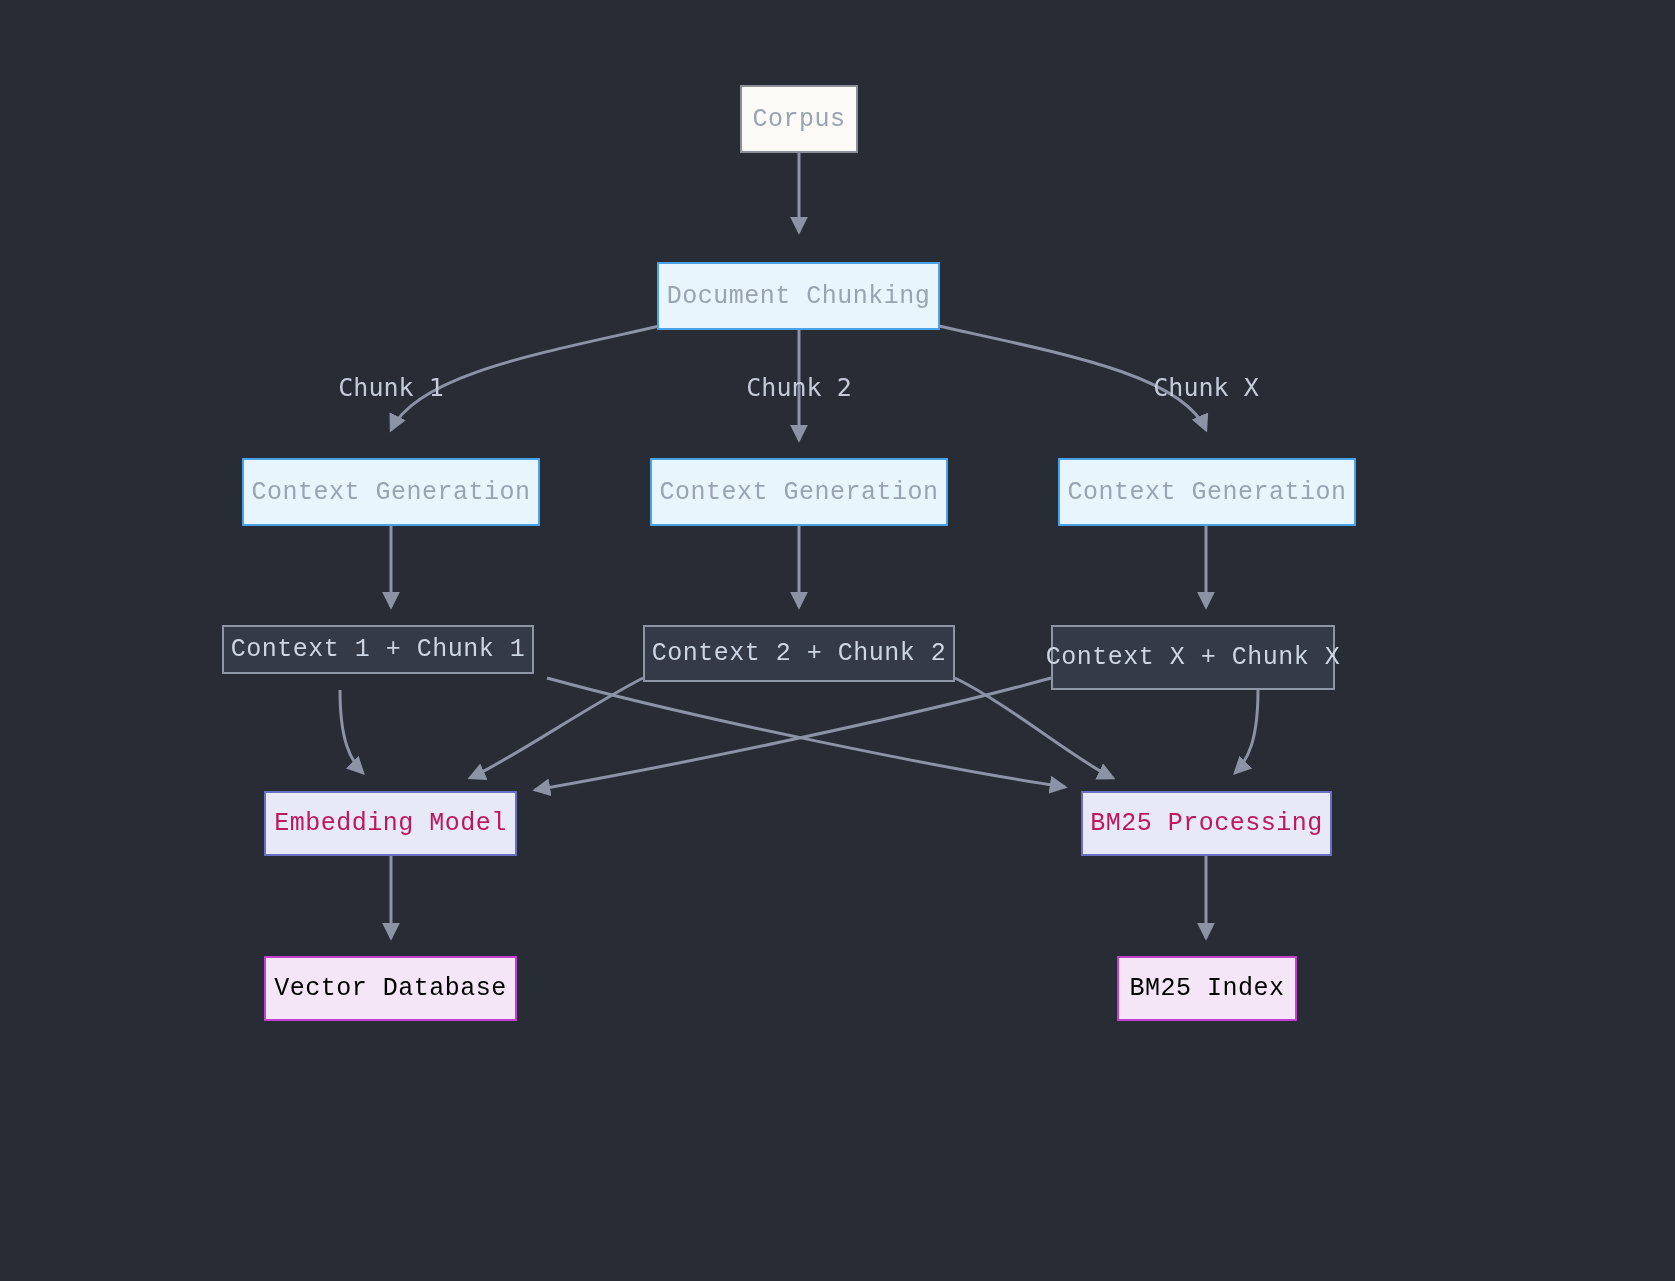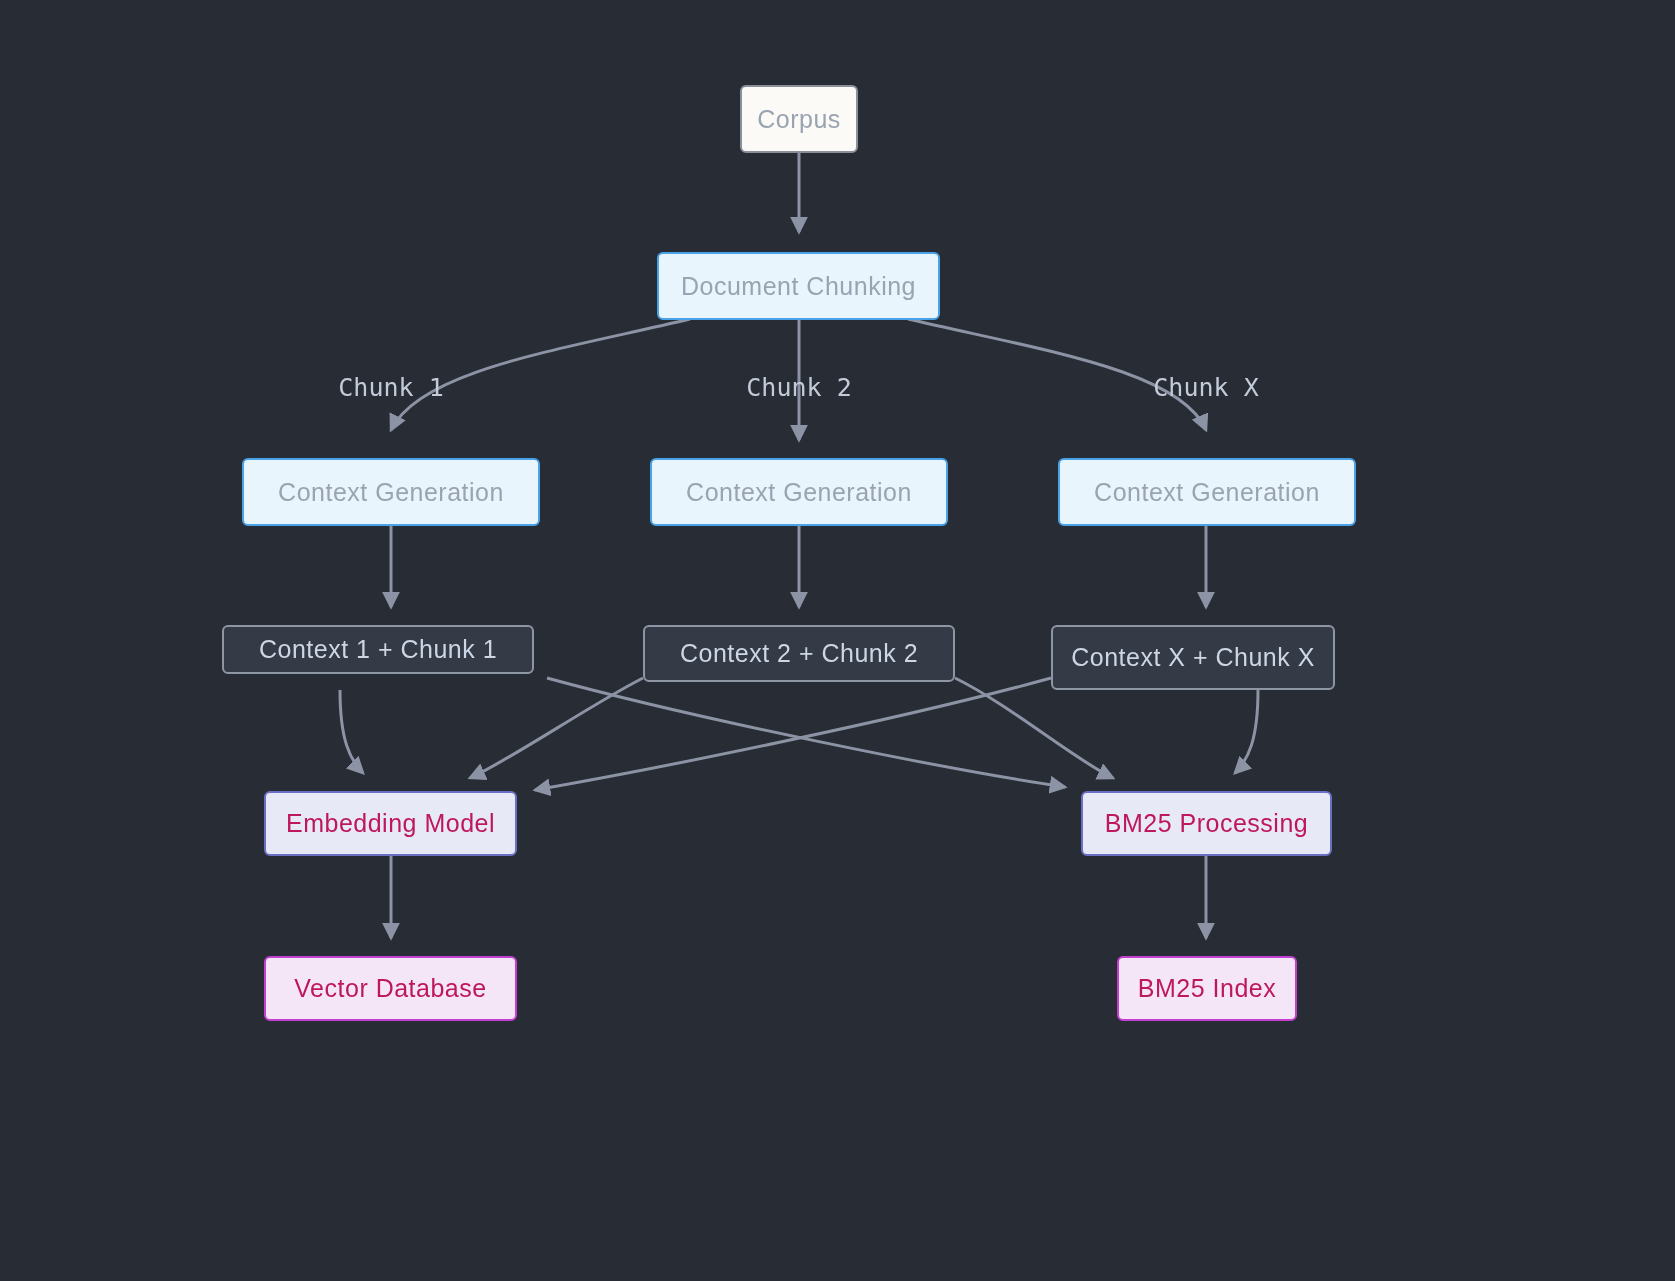--- a/index.html
+++ b/index.html
@@ -26,33 +26,32 @@
     width: 1675px;
     height: 1281px;
     pointer-events: none;
   }
   .node {
     position: absolute;
     box-sizing: border-box;
     display: flex;
     align-items: center;
     justify-content: center;
-    font-family: Liberation Sans, sans-serif;
+    font-family: Liberation Mono, monospace;
     font-size: 25px;
     letter-spacing: 0.5px;
     white-space: nowrap;
     border-style: solid;
     border-width: 2px;
-    border-radius: 6px;
   }
   .n-corpus    { background: #fbfaf7; border-color: #8a8f99; color: #9aa3b2; }
   .n-blue      { background: #e9f5fd; border-color: #4aa3e8; color: #9aa3b2; }
   .n-dark      { background: #343a46; border-color: #8f96a3; color: #cdd6e4; }
   .n-lavender  { background: #e8e9f6; border-color: #6b6fc4; color: #be185d; }
-  .n-pink      { background: #f5e6f7; border-color: #c23fd0; color: #be185d; }
+  .n-pink      { background: #f5e6f7; border-color: #c23fd0; color: #000000; }
   .edge-label {
     position: absolute;
     font-family: "DejaVu Sans Mono", "Liberation Mono", monospace;
     font-size: 25px;
     color: #c3cbd9;
     white-space: nowrap;
     transform: translateX(-50%);
   }
 </style>
 </head>
@@ -80,21 +79,21 @@
         <path d="M 955 678 C 1010 705 1075 760 1113 778" fill="none" stroke="#8b93a4" stroke-width="3" marker-end="url(#arrow)"></path>
         <path d="M 1051 678 C 900 720 650 770 535 790" fill="none" stroke="#8b93a4" stroke-width="3" marker-end="url(#arrow)"></path>
         <path d="M 1258 690 C 1258 740 1248 760 1235 773" fill="none" stroke="#8b93a4" stroke-width="3" marker-end="url(#arrow)"></path>
         <path d="M 391 856 L 391 938" fill="none" stroke="#8b93a4" stroke-width="3" marker-end="url(#arrow)"></path>
         <path d="M 1206 856 L 1206 938" fill="none" stroke="#8b93a4" stroke-width="3" marker-end="url(#arrow)"></path>
       </g>
   </svg>
 
   <div id="node-layer">
       <div class="node n-corpus" style="left: 740px; top: 85px; width: 118px; height: 68px;">Corpus</div>
-      <div class="node n-blue" style="left: 657px; top: 252px; width: 283px; height: 68px;">Document Chunking</div>
+      <div class="node n-blue" style="left: 657px; top: 262px; width: 283px; height: 68px;">Document Chunking</div>
       <div class="node n-blue" style="left: 242px; top: 458px; width: 298px; height: 68px;">Context Generation</div>
       <div class="node n-blue" style="left: 650px; top: 458px; width: 298px; height: 68px;">Context Generation</div>
       <div class="node n-blue" style="left: 1058px; top: 458px; width: 298px; height: 68px;">Context Generation</div>
       <div class="node n-dark" style="left: 222px; top: 625px; width: 312px; height: 49px;">Context 1 + Chunk 1</div>
       <div class="node n-dark" style="left: 643px; top: 625px; width: 312px; height: 57px;">Context 2 + Chunk 2</div>
       <div class="node n-dark" style="left: 1051px; top: 625px; width: 284px; height: 65px;">Context X + Chunk X</div>
       <div class="node n-lavender" style="left: 264px; top: 791px; width: 253px; height: 65px;">Embedding Model</div>
       <div class="node n-lavender" style="left: 1081px; top: 791px; width: 251px; height: 65px;">BM25 Processing</div>
       <div class="node n-pink" style="left: 264px; top: 956px; width: 253px; height: 65px;">Vector Database</div>
       <div class="node n-pink" style="left: 1117px; top: 956px; width: 180px; height: 65px;">BM25 Index</div>

